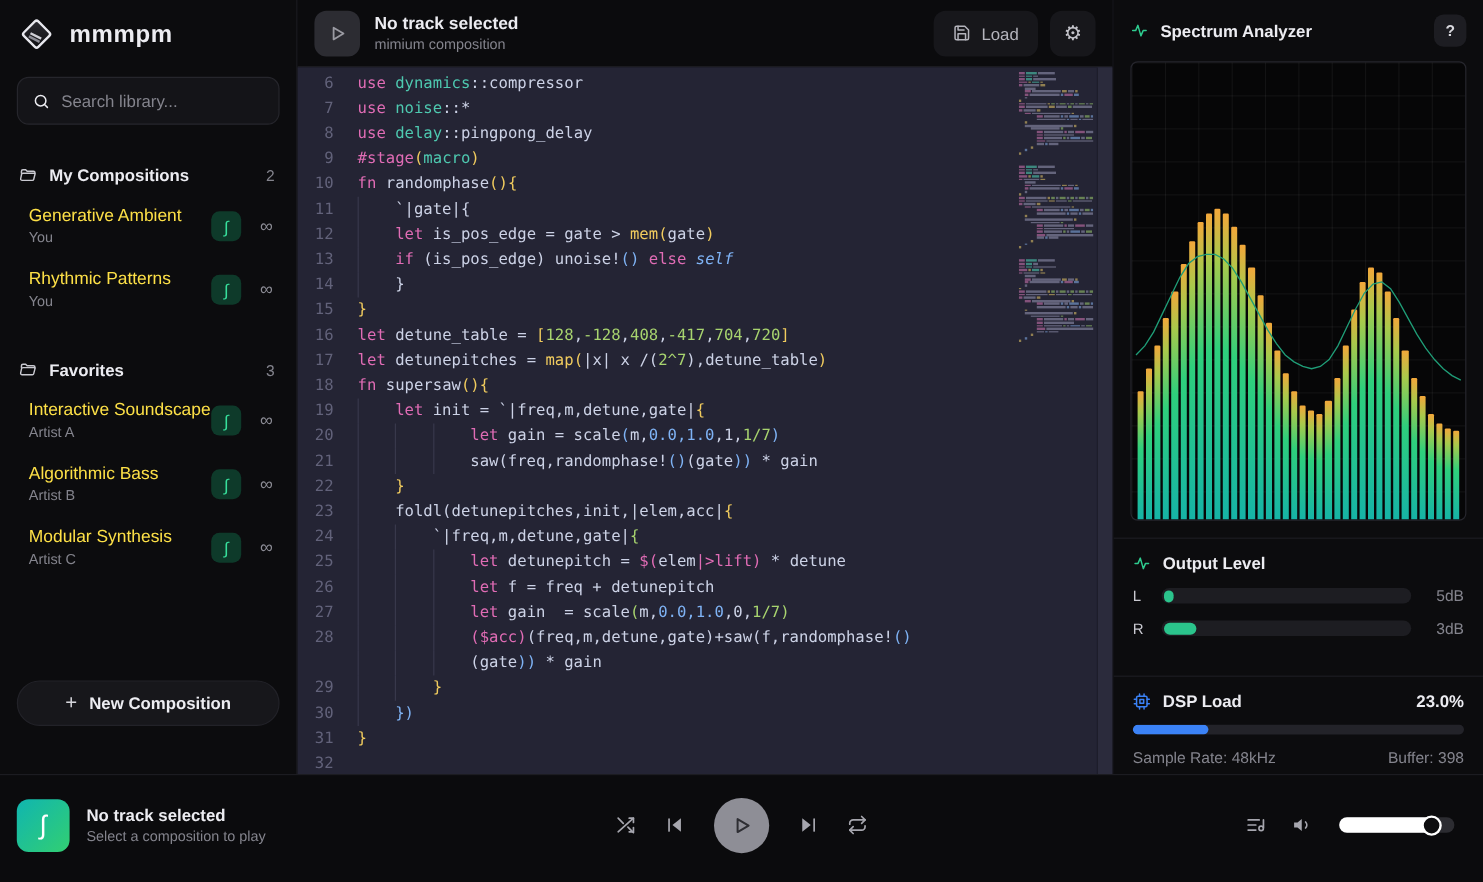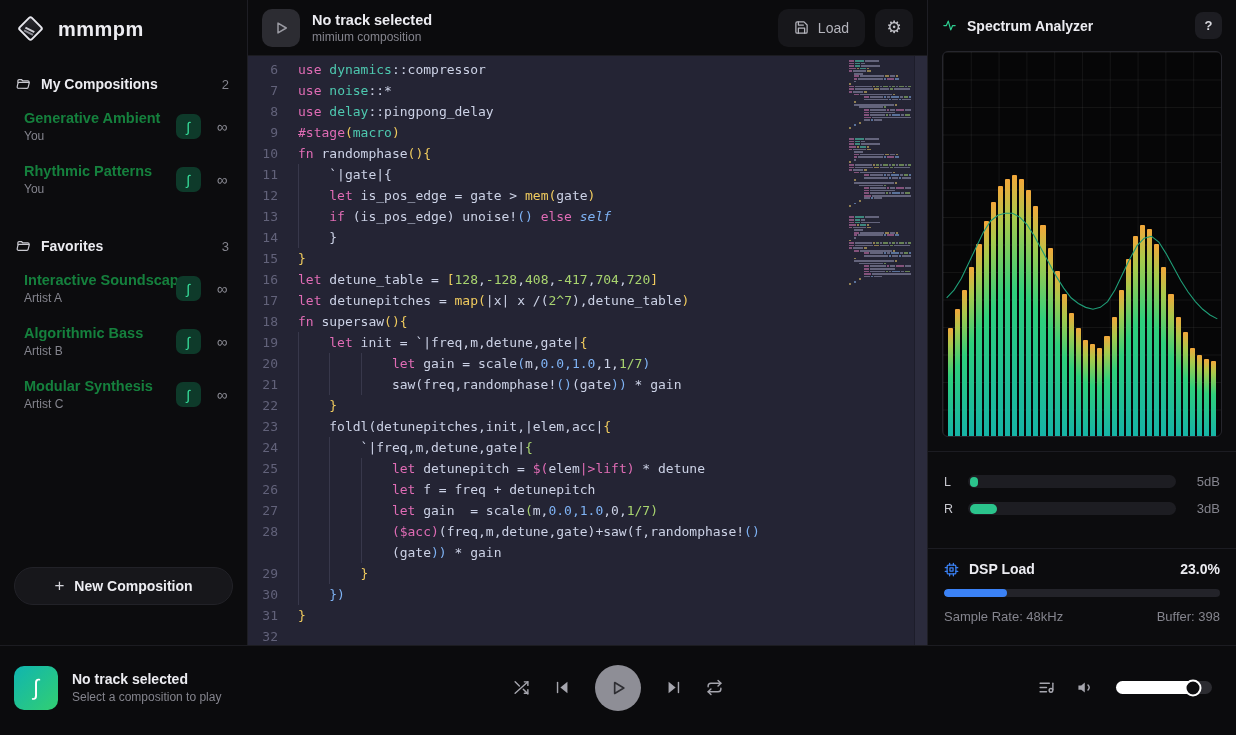--- a/index.html
+++ b/index.html
@@ -22,21 +22,21 @@
   .search-box input::placeholder { color:#84848d; }
   .tabs-row { display:flex; align-items:center; gap:4px; padding:6px 8px; border-top:1px solid #1b1b21; border-bottom:1px solid #1b1b21; background:#0e0e11; }
   .tab { display:flex; align-items:center; gap:9px; padding:8px 20px; border-radius:18px; color:#8b8b94; font-size:14px; font-weight:bold; cursor:pointer; }
   .tab.active { background:#222227; color:#f2f2f6; }
   .lists { flex:1; padding:10px 14px 0; overflow:hidden; }
   .sec-head { display:flex; align-items:center; gap:10px; padding:10px 2px 12px; }
   .sec-head .lbl { font-size:14px; font-weight:bold; flex:1; }
   .sec-head .cnt { font-size:13px; color:#84848d; padding-right:2px; }
   .list-item { display:flex; align-items:center; padding:6px 2px 6px 10px; margin-bottom:8px; border-radius:8px; cursor:pointer; }
   .li-text { flex:1; min-width:0; }
-  .li-title { font-size:14.5px; font-weight:bold; color:#15803d; margin-bottom:3px; white-space:nowrap; }
+  .li-title { font-size:14.5px; font-weight:normal; color:#fde047; margin-bottom:3px; white-space:nowrap; }
   .li-sub { font-size:12px; color:#84848d; }
   .li-badge { width:25px; height:25px; border-radius:7px; background:#0e3a2a; color:#37e09c; display:flex; align-items:center; justify-content:center; font-size:14px; margin-right:12px; flex:0 0 auto; }
   .li-inf { color:#8b8b94; font-size:15px; width:18px; text-align:center; flex:0 0 auto; }
   .new-btn { margin:6px 14px 40px; height:38px; border-radius:19px; background:#17171b; border:1px solid #222228;
     display:flex; align-items:center; justify-content:center; gap:10px; font-size:14px; font-weight:bold; color:#ededf2; cursor:pointer; }
   .new-btn .plus { font-size:17px; font-weight:normal; color:#d6d6dc; }
 
   
   .center { flex:1; display:flex; flex-direction:column; min-width:0; border-right:1px solid #1e1e24; }
   .topbar { height:56px; background:#0b0b0d; border-bottom:1px solid #1b1b20; display:flex; align-items:center; padding:0 14px; gap:12px; }
@@ -113,20 +113,29 @@
 
 <div class="app">
   <div class="main">
 
     <aside class="sidebar">
       <div class="logo-row">
         <span class="logo-icon">
             <span class="dia"></span>
           </span>
         <span class="logo-text">mmmpm</span>
+      </div>
+      <div class="search-box">
+        <span class="icn" id="search-icon-slot">
+            <svg width="15" height="15" viewBox="0 0 24 24" fill="none" stroke="currentColor" stroke-width="2" stroke-linecap="round" stroke-linejoin="round">
+              <circle cx="11" cy="11" r="7"></circle>
+              <path d="m20 20-3.5-3.5"></path>
+            </svg>
+          </span>
+        <input type="text" placeholder="Search library..." style="">
       </div>
       <div class="lists" id="sections">
           <div class="sec-head">
             <span class="icn" style="color:#c9c9d0">
               <svg width="15" height="15" viewBox="0 0 24 24" fill="none" stroke="currentColor" stroke-width="2" stroke-linecap="round" stroke-linejoin="round">
                 <path d="M3 8.5V6a2 2 0 0 1 2-2h3.6l2 2H19a2 2 0 0 1 2 2v1"></path>
                 <path d="M21 9H5.2a2 2 0 0 0-1.9 1.5L2 16.8A2 2 0 0 0 4 19h14.5a2 2 0 0 0 1.9-1.5l1.5-6A1.6 1.6 0 0 0 20.3 9z" transform="scale(.95)"></path>
               </svg>
             </span>
     <span class="lbl">My Compositions</span>
@@ -365,20 +374,28 @@
             <div class="spec-bar" style="height: 21%; background: linear-gradient(rgb(243, 167, 58) 0%, rgb(169, 201, 75) 16%, rgb(46, 207, 124) 45%, rgb(22, 179, 166) 100%);"></div>
             <div class="spec-bar" style="height: 20%; background: linear-gradient(rgb(243, 167, 58) 0%, rgb(169, 201, 75) 16%, rgb(46, 207, 124) 45%, rgb(22, 179, 166) 100%);"></div>
             <div class="spec-bar" style="height: 19.5%; background: linear-gradient(rgb(243, 167, 58) 0%, rgb(169, 201, 75) 16%, rgb(46, 207, 124) 45%, rgb(22, 179, 166) 100%);"></div>
           </div>
         <svg class="spec-svg" id="spec-svg" viewBox="0 0 100 100" preserveAspectRatio="none">
           <path id="spec-curve" fill="none" stroke-width="1.1" vector-effect="non-scaling-stroke" d="M1.32 64.00 L3.95 62.00 L6.58 59.00 L9.21 55.00 L11.84 51.00 L14.47 47.00 L17.11 44.00 L19.74 42.50 L22.37 42.00 L25.00 42.00 L27.63 43.00 L30.26 45.00 L32.89 48.00 L35.53 51.50 L38.16 55.00 L40.79 58.50 L43.42 61.50 L46.05 64.00 L48.68 65.50 L51.32 66.50 L53.95 67.00 L56.58 66.50 L59.21 65.00 L61.84 62.00 L64.47 58.00 L67.11 54.00 L69.74 50.50 L72.37 48.50 L75.00 48.00 L77.63 49.50 L80.26 52.50 L82.89 56.00 L85.53 59.50 L88.16 62.50 L90.79 65.00 L93.42 67.00 L96.05 68.50 L98.68 69.50" stroke="#1f9d77"></path>
         </svg>
       </div>
       <div class="divider"></div>
       <div class="rp-sec">
+        <div class="rp-head" style="padding:0 0 2px">
+          <span class="icn" id="act-icon-2" style="color:#2ecc8f">
+              <svg width="15" height="15" viewBox="0 0 24 24" fill="none" stroke="currentColor" stroke-width="2" stroke-linecap="round" stroke-linejoin="round">
+                <polyline points="3 12 7 12 10 5 14 19 17 12 21 12"></polyline>
+              </svg>
+            </span>
+          <span class="ttl">Output Level</span>
+        </div>
         <div id="meters">
             <div class="meter-row">
               <span class="ch">L</span>
     <div class="meter-track">
       <div class="meter-fill" style="width: 4%;"></div>
               </div>
     <span class="meter-val">5dB</span>
             </div>
             <div class="meter-row">
               <span class="ch">R</span>

